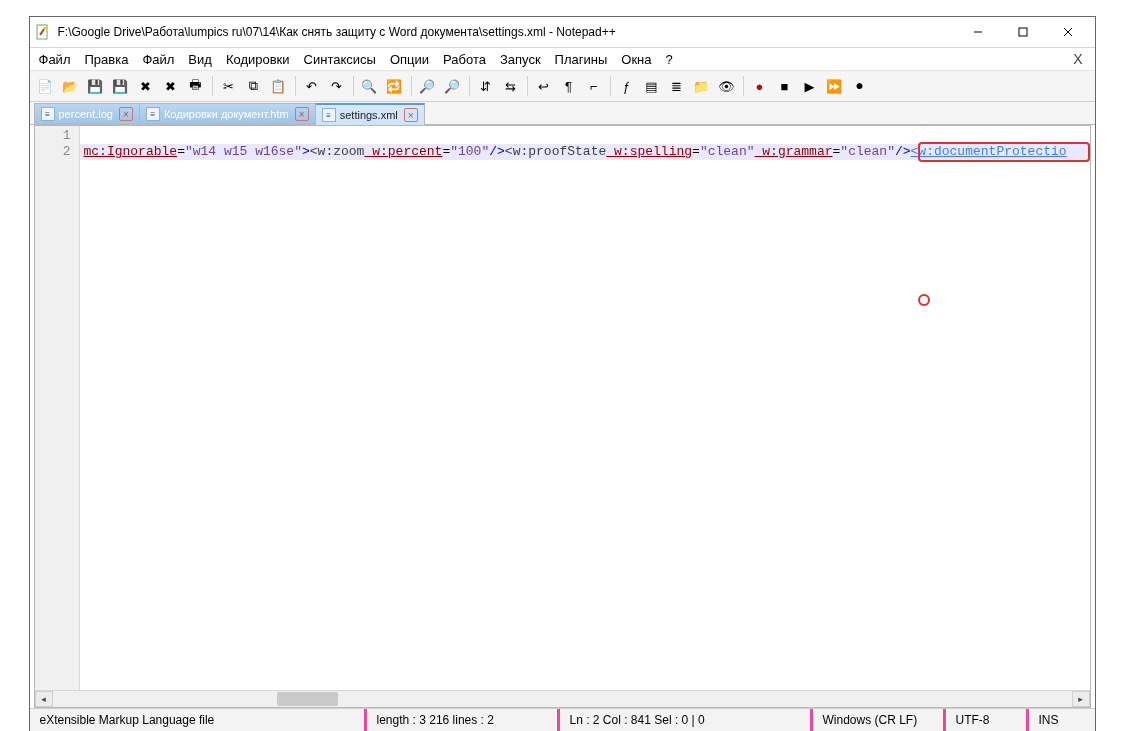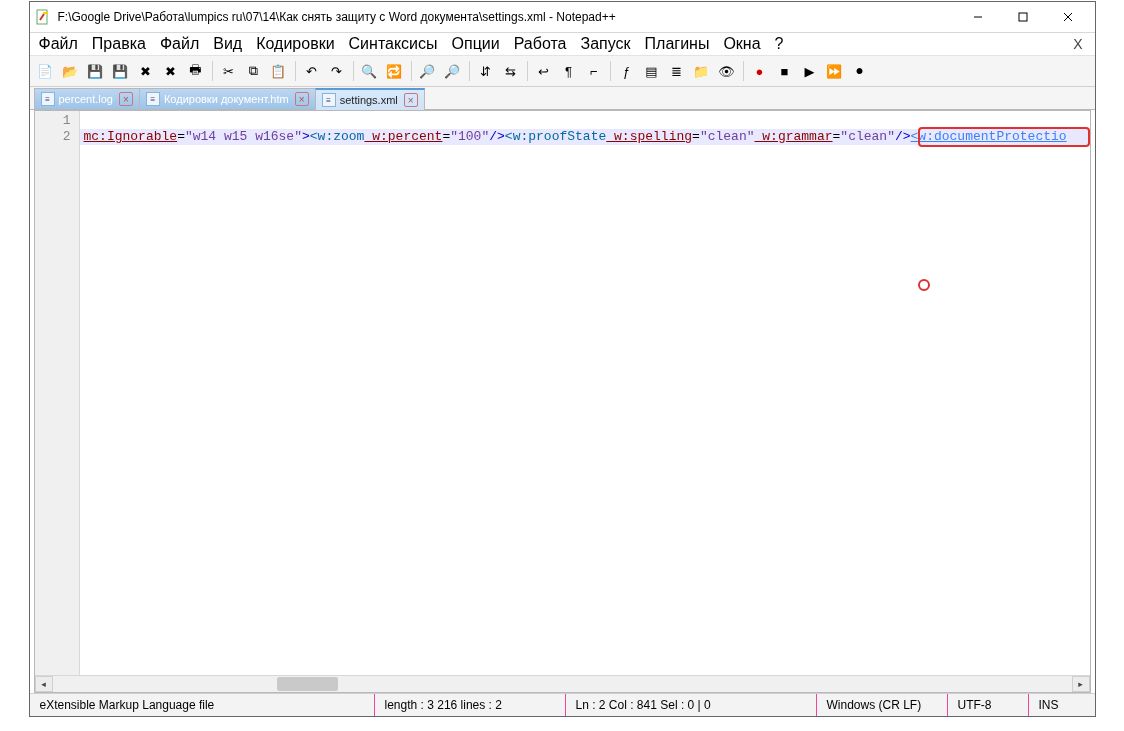--- a/index.html
+++ b/index.html
@@ -7,21 +7,21 @@
     padding: 0;
     font-family: "Segoe UI", Tahoma, sans-serif;
     font-size: 12px;
     background: #fff;
     color: #000;
   }
   .window {
     box-sizing: border-box;
     width: 1067px;
     height: 716px;
-    margin: 1px auto;
+    margin: 16px auto;
     border: 1px solid #666;
     background: #fff;
     display: flex;
     flex-direction: column;
     position: relative;
   }
 
   
   .titlebar {
     height: 30px;
@@ -53,21 +53,21 @@
   .menubar {
     height: 22px;
     display: flex;
     align-items: center;
     padding: 0 2px;
     background: #fff;
     position: relative;
   }
   .menubar .menu-item {
     padding: 2px 7px;
-    font-size: 16px;
+    font-size: 13px;
     cursor: default;
   }
   .menubar .menu-right-x {
     margin-left: auto;
     padding-right: 10px;
     font-size: 14px;
     color: #444;
   }
 
   
@@ -198,21 +198,21 @@
     white-space: nowrap;
   }
   .l1 { top: 2px; }
   .l2 { top: 18px; }
 
   
   .c-attrname { color: #8b0000; text-decoration: underline; }
   .c-eq       { color: #000;   }
   .c-attrval  { color: #7040a0; }
   .c-punct    { color: #0000cc; }
-  .c-tagname  { color: #0369a1; text-align: right; }
+  .c-tagname  { color: #404040; text-align: right; }
   .c-pink     { color: #3b82f6; text-decoration: underline; }
 
   .highlight-box {
     position: absolute;
     top: 16px;
     right: 0;
     height: 20px;
     border: 2px solid #e03030;
     border-radius: 4px;
     padding: 0 2px;
@@ -263,21 +263,21 @@
   .statusbar {
     height: 22px;
     display: flex;
     align-items: center;
     background: #f3f3f3;
     border-top: 1px solid #d0d0d0;
     font-size: 12px;
   }
   .statusbar .cell {
     padding: 0 10px;
-    border-right: 1px solid #ec4899;
+    border-right: 3px solid #ec4899;
     height: 100%;
     display: flex; align-items: center;
     white-space: nowrap;
   }
   .statusbar .flex { flex: 1 1 auto; }
 
 </style>
 </head>
 <body>
 

